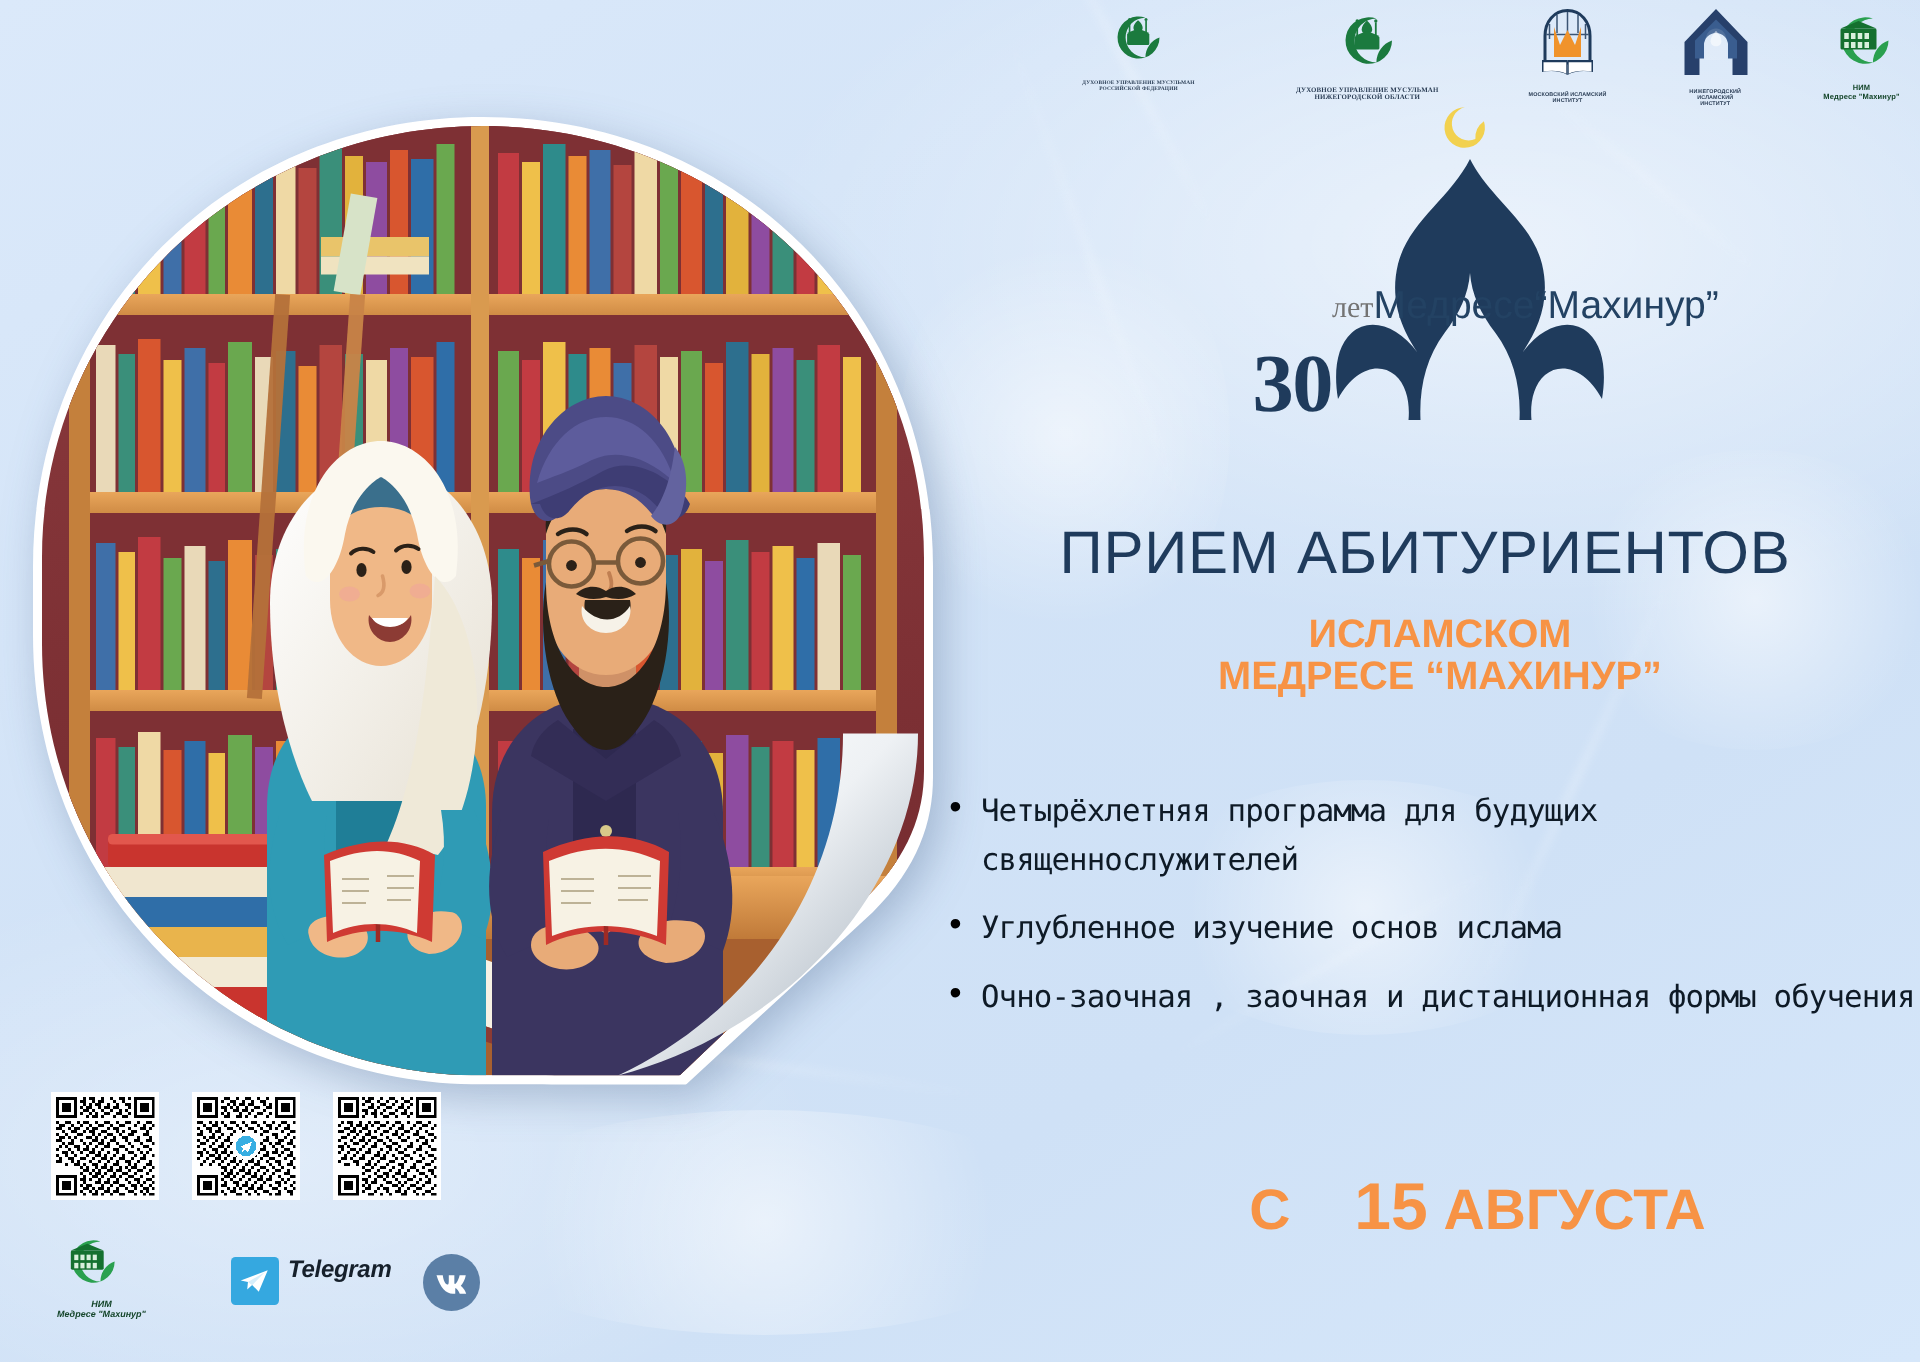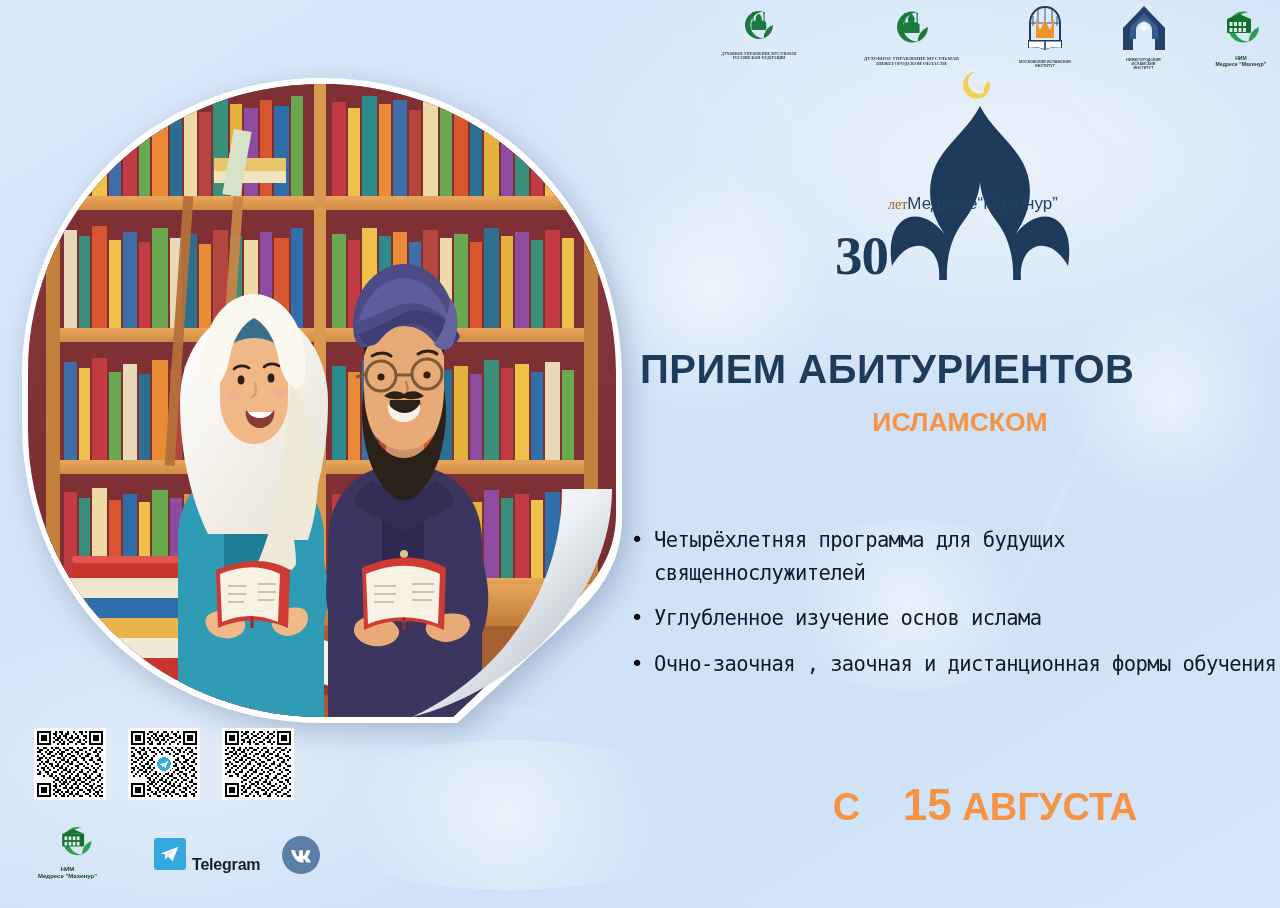--- a/index.html
+++ b/index.html
@@ -65,33 +65,33 @@
     position:absolute; left:0; top:0; width:290px; height:265px;
     display:flex; align-items:center;
     pointer-events:none;
   }
   #anniv-number {
     font-family:"Liberation Serif", serif; font-weight:700;
     font-size:55px; color:#1f3b5c; line-height:1; margin-top:105px;
     letter-spacing:-1px;
   }
   #anniv-years {
-    font-family:"Liberation Serif", serif; font-size:14px; color:#a16207;
+    font-family:"Liberation Serif", serif; font-size:20px; color:#737373;
     margin-top:4px; line-height:1;
   }
   #anniv-l1, #anniv-l2 {
-    font-family:"Liberation Sans", sans-serif; font-size:17px; color:#234263;
+    font-family:"Liberation Sans", sans-serif; font-size:26px; color:#234263;
     line-height:1.15; margin-top:2px;
   }
 
   
   #main-title {
     position:absolute; left:640px; top:348px; width:620px;
-    text-align:left;
-    font-size:40px; font-weight:700; letter-spacing:.5px;
+    text-align:center;
+    font-size:40px; font-weight:400; letter-spacing:.5px;
     color:#1f3b5c; line-height:1.05;
   }
   #subtitle {
     position:absolute; left:660px; top:408px; width:600px;
     text-align:center;
     font-size:26.5px; font-weight:700; letter-spacing:0px;
     color:#f79345; line-height:1.06;
   }
   #bullets {
     position:absolute; left:620px; top:524px; width:660px;
@@ -143,21 +143,21 @@
   
   #qr-row {
     position:absolute; left:34px; top:728px; width:290px; height:82px;
     display:flex; align-items:flex-start; gap:22px;
   }
   .qr { background:#fff; padding:3px; }
   .qr svg { display:block; }
   #social-row {
     position:absolute; left:34px; top:820px; width:300px; height:66px;
   }
-  .social { position:absolute; display:flex; align-items:flex-end; }
+  .social { position:absolute; display:flex; align-items:flex-start;font-style:italic; }
   #social-mahinur { left:4px; top:0; flex-direction:column; }
   #social-telegram { left:120px; top:18px; gap:6px; }
   #social-vk { left:248px; top:16px; }
   #tg-label { font-size:16px; font-weight:700; color:#16202b; letter-spacing:-.2px; }
 </style>
 </head>
 <body>
 
 <div id="poster">
   <div class="cloud c1"></div>
@@ -309,20 +309,21 @@
     <div id="anniv-years">лет</div>
     <div id="anniv-l1">Медресе</div>
     <div id="anniv-l2">“Махинур”</div>
   </div>
 </div>
 
 <div id="main-title">ПРИЕМ АБИТУРИЕНТОВ</div>
 
 <div id="subtitle">
   <div>ИСЛАМСКОМ</div>
+  <div>МЕДРЕСЕ “МАХИНУР”</div>
 </div>
 
 <div id="bullets">
   <div class="bullet-row">
     <div class="bullet-dot">•</div>
     <div class="bullet-text">Четырёхлетняя программа для будущих священнослужителей</div>
   </div>
   <div class="bullet-row">
     <div class="bullet-dot">•</div>
     <div class="bullet-text">Углубленное изучение основ ислама</div>

